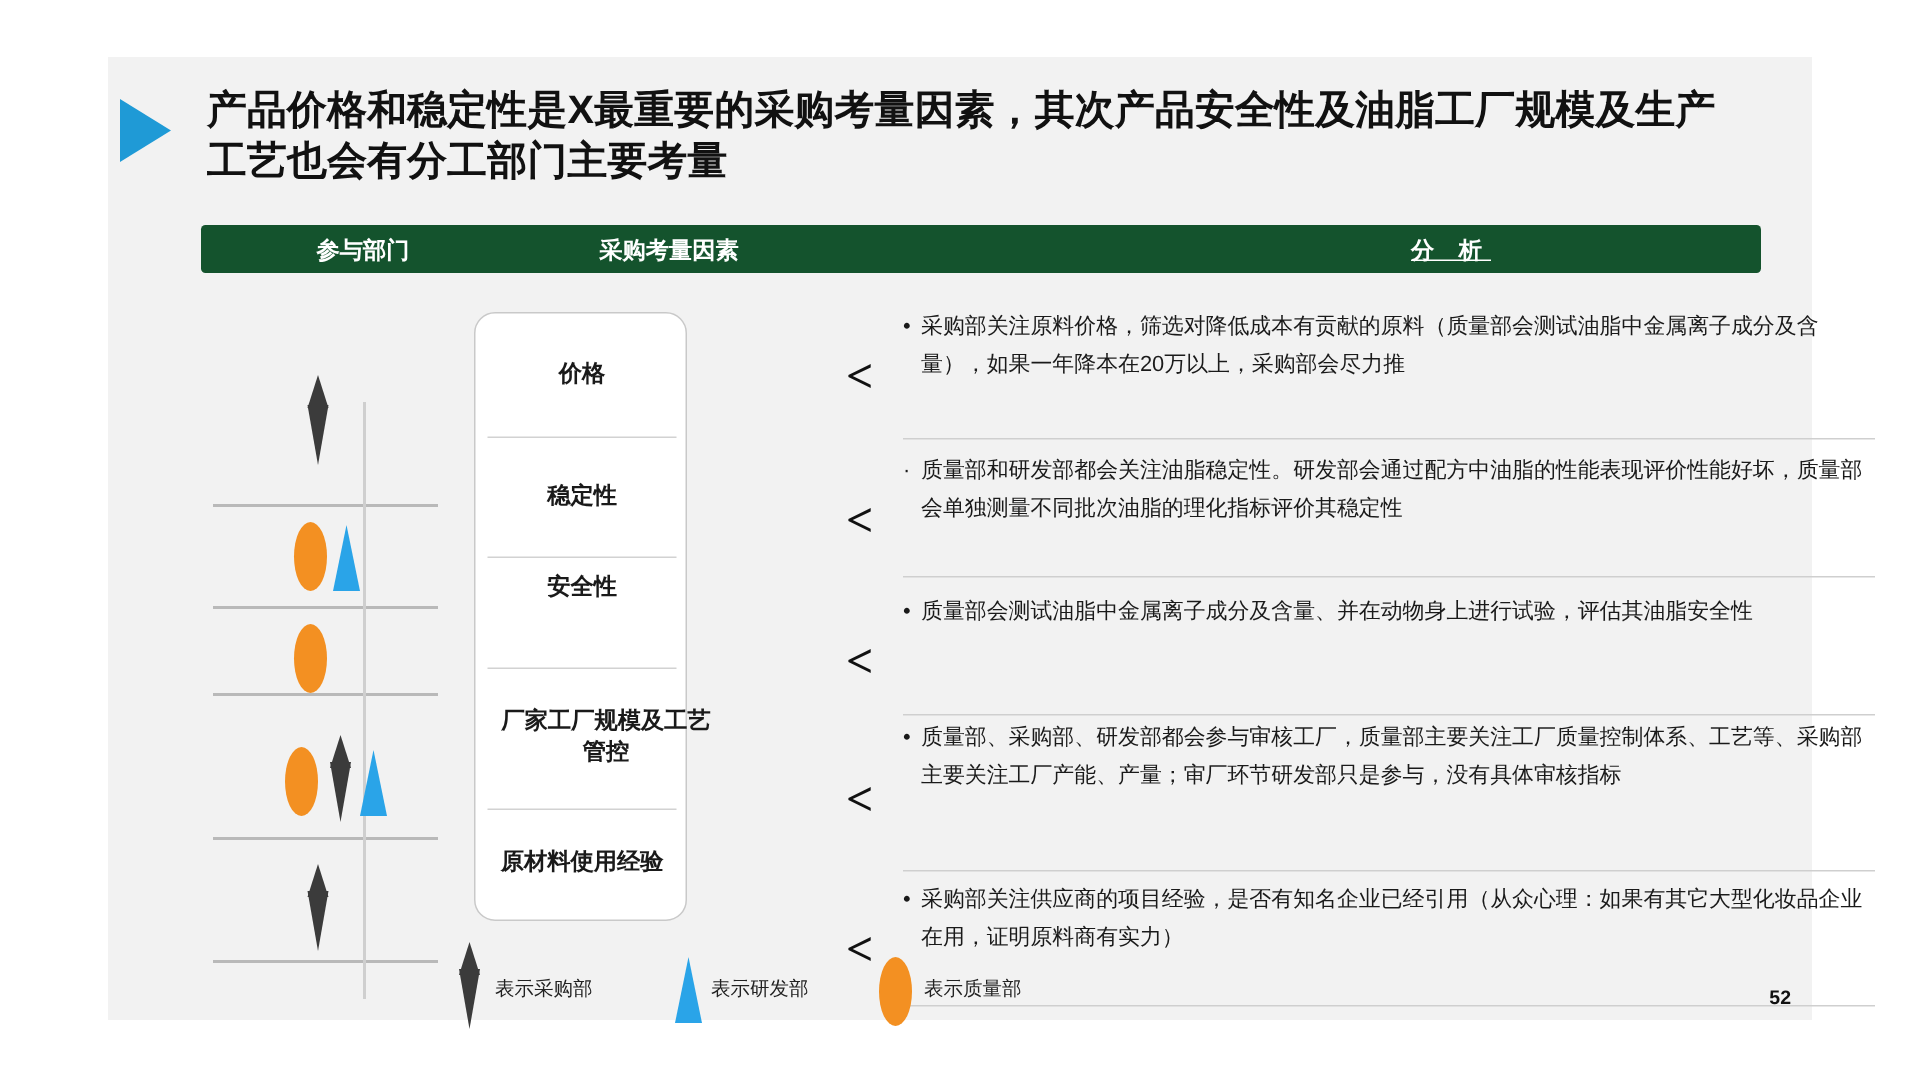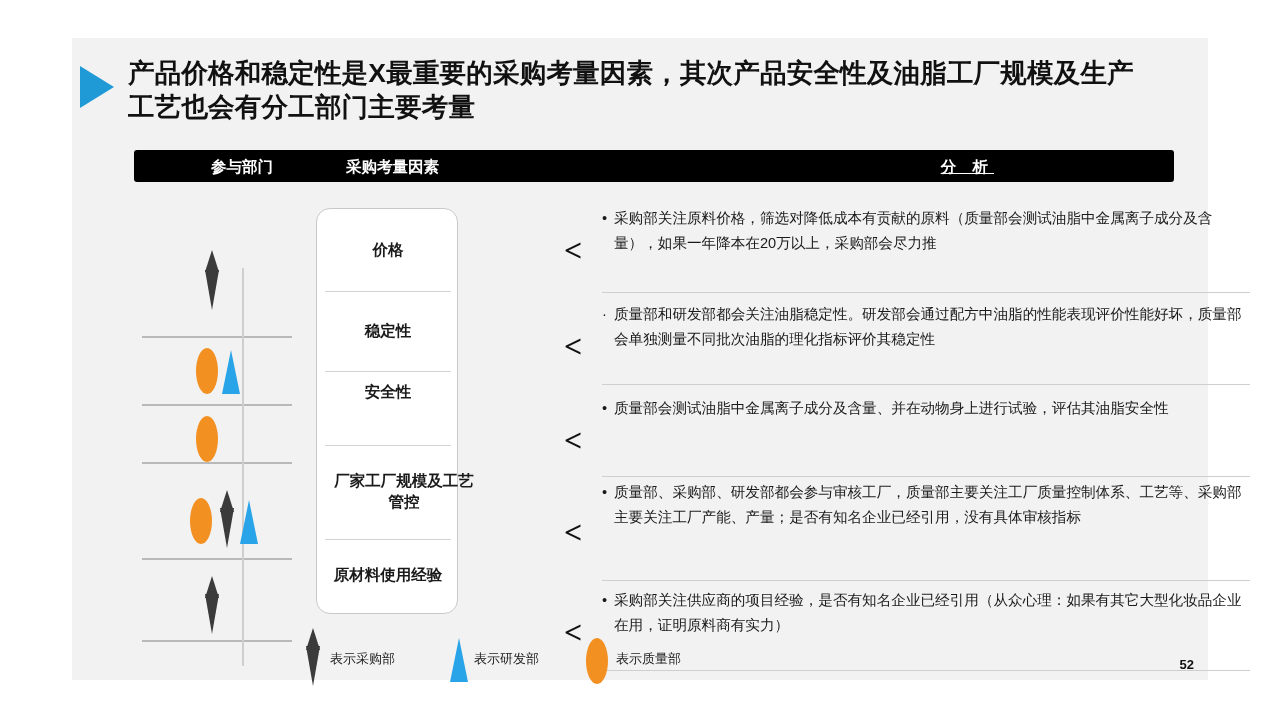--- a/index.html
+++ b/index.html
@@ -34,42 +34,42 @@
     width: 0;
     height: 0;
     border-top: 21px solid transparent;
     border-bottom: 21px solid transparent;
     border-left: 34px solid #1f9ad6;
     margin-left: 8px;
     margin-top: 10px;
     flex: none;
   }
   .title-text {
-    margin-left: 14px;
+    margin-left: 24px;
     font-size: 26.5px;
     font-weight: bold;
     line-height: 1.3;
     color: #111111;
     letter-spacing: 0.2px;
     max-width: 1020px;
   }
   .header-bar {
     position: absolute;
     left: 62px;
     top: 112px;
     width: 1040px;
     height: 32px;
-    background: #000000;
+    background: #14532d;
     border-radius: 3px;
     color: #ffffff;
     font-size: 15.5px;
     font-weight: bold;
   }
   .header-bar .h1 { position: absolute; left: 28px; top: 7px; width: 160px; text-align: center; }
-  .header-bar .h2 { position: absolute; left: 212px; top: 7px; width: 200px; }
+  .header-bar .h2 { position: absolute; left: 212px; top: 7px; width: 200px; text-align: center; }
   .header-bar .h3 { position: absolute; left: 560px; top: 7px; width: 300px; text-align: right; letter-spacing: 6px; text-decoration: underline; }
 
   .factor-box {
     position: absolute;
     left: 244px;
     top: 170px;
     width: 142px;
     height: 406px;
     border: 1.5px solid #c9c9c9;
     border-radius: 14px;
@@ -258,21 +258,21 @@
         <span class="bullet">•</span>
         <span class="body">质量部会测试油脂中金属离子成分及含量、并在动物身上进行试验，评估其油脂安全性</span>
       </div>
       <div class="sep" style="top:80px;"></div>
     </div>
 
     <div class="arow" style="top:274px;">
       <div class="chev" style="top:36px;">&lt;</div>
       <div class="atext" style="top:0px;">
         <span class="bullet">•</span>
-        <span class="body">质量部、采购部、研发部都会参与审核工厂，质量部主要关注工厂质量控制体系、工艺等、采购部主要关注工厂产能、产量；是否有知名企业已经引用，没有具体审核指标</span>
+        <span class="body">质量部、采购部、研发部都会参与审核工厂，质量部主要关注工厂质量控制体系、工艺等、采购部主要关注工厂产能、产量；审厂环节研发部只是参与，没有具体审核指标</span>
       </div>
       <div class="sep" style="top:100px;"></div>
     </div>
 
     <div class="arow" style="top:382px;">
       <div class="chev" style="top:28px;">&lt;</div>
       <div class="atext" style="top:0px;">
         <span class="bullet">•</span>
         <span class="body">采购部关注供应商的项目经验，是否有知名企业已经引用（从众心理：如果有其它大型化妆品企业在用，证明原料商有实力）</span>
       </div>

